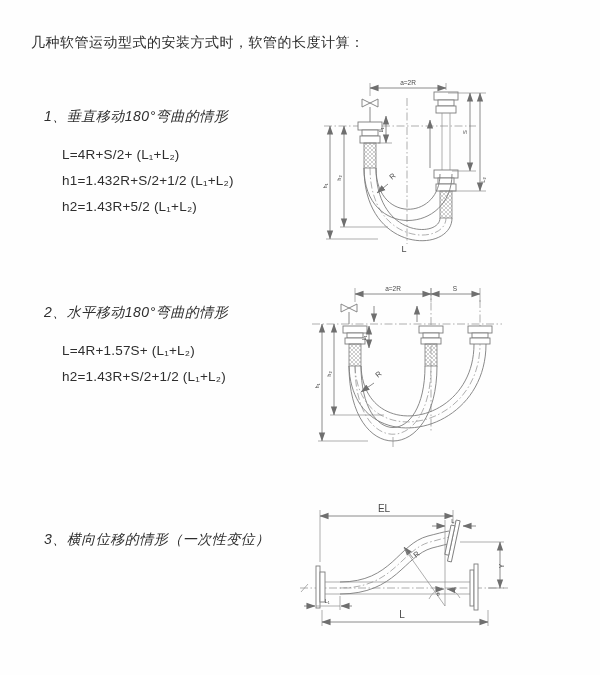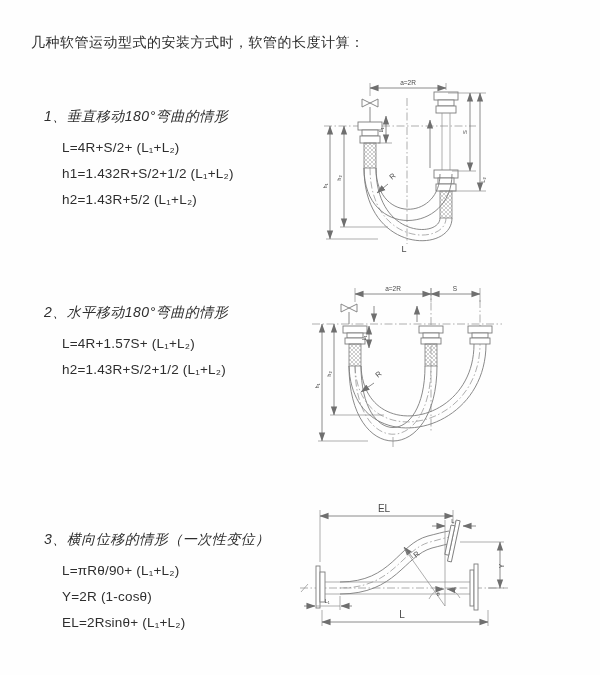--- a/index.html
+++ b/index.html
@@ -3,21 +3,21 @@
 <meta charset="utf-8">
 <style>
   html,body{margin:0;padding:0;}
   body{
     width:600px;height:675px;position:relative;background:#fefefe;
     font-family:"Liberation Sans","DejaVu Sans",sans-serif;color:#2e2e2e;overflow:hidden;
   }
   .title{position:absolute;left:31px;top:22px;font-size:14px;letter-spacing:.5px;white-space:nowrap;margin-top:12px;}
   .section{position:absolute;left:44px;white-space:nowrap;}
   .section .heading{font-size:14px;letter-spacing:.5px;font-style:italic;}
-  .section .formulas{margin-top:9px;padding-left:18px;font-size:13.5px;line-height:26px;letter-spacing:.2px;}
+  .section .formulas{margin-top:16px;padding-left:18px;font-size:13.5px;line-height:26px;letter-spacing:.2px;}
   svg.diagram{position:absolute;overflow:visible;}
   .dim{stroke:#6f6f6f;stroke-width:.8;marker-start:url(#ar);marker-end:url(#ar);}
   .ext{stroke:#8c8c8c;stroke-width:.7;}
   .cl{stroke:#8c8c8c;stroke-width:.7;stroke-dasharray:8 2.5 1.5 2.5;fill:none;}
   .pipe{fill:#fff;stroke:#7d7d7d;stroke-width:.9;}
   .hose{fill:none;stroke:#7d7d7d;stroke-width:.9;}
   .hcl{fill:none;stroke:#8c8c8c;stroke-width:.7;stroke-dasharray:7 2.5 1.5 2.5;}
   .thin{stroke:#8c8c8c;stroke-width:.7;fill:none;}
   .lead{stroke:#6f6f6f;stroke-width:.8;marker-end:url(#ar);}
   text.lbl{fill:#4a4a4a;font-size:6.5px;font-family:"Liberation Sans","DejaVu Sans",sans-serif;}
@@ -53,25 +53,20 @@
 <div class="section" style="top:304px">
   <div class="heading">2、水平移动180°弯曲的情形</div>
   <div class="formulas">
     <div>L=4R+1.57S+ (L₁+L₂)</div>
     <div>h2=1.43R+S/2+1/2 (L₁+L₂)</div>
   </div>
 </div>
 
 <div class="section" style="top:531px">
   <div class="heading">3、横向位移的情形（一次性变位）</div>
-  <div class="formulas">
-    <div>L=πRθ/90+ (L₁+L₂)</div>
-    <div>Y=2R (1-cosθ)</div>
-    <div>EL=2Rsinθ+ (L₁+L₂)</div>
-  </div>
 </div>
 
 <svg class="diagram" style="left:304px;top:74px" width="206" height="182" viewBox="0 0 206 182">
 
   <line class="cl" x1="20" y1="52" x2="172" y2="52"></line>
   <line class="cl" x1="103" y1="24" x2="103" y2="170"></line>
 
   <g>
     <line class="ext" x1="66" y1="22" x2="66" y2="9"></line>
     <line class="ext" x1="142" y1="16" x2="142" y2="9"></line>

